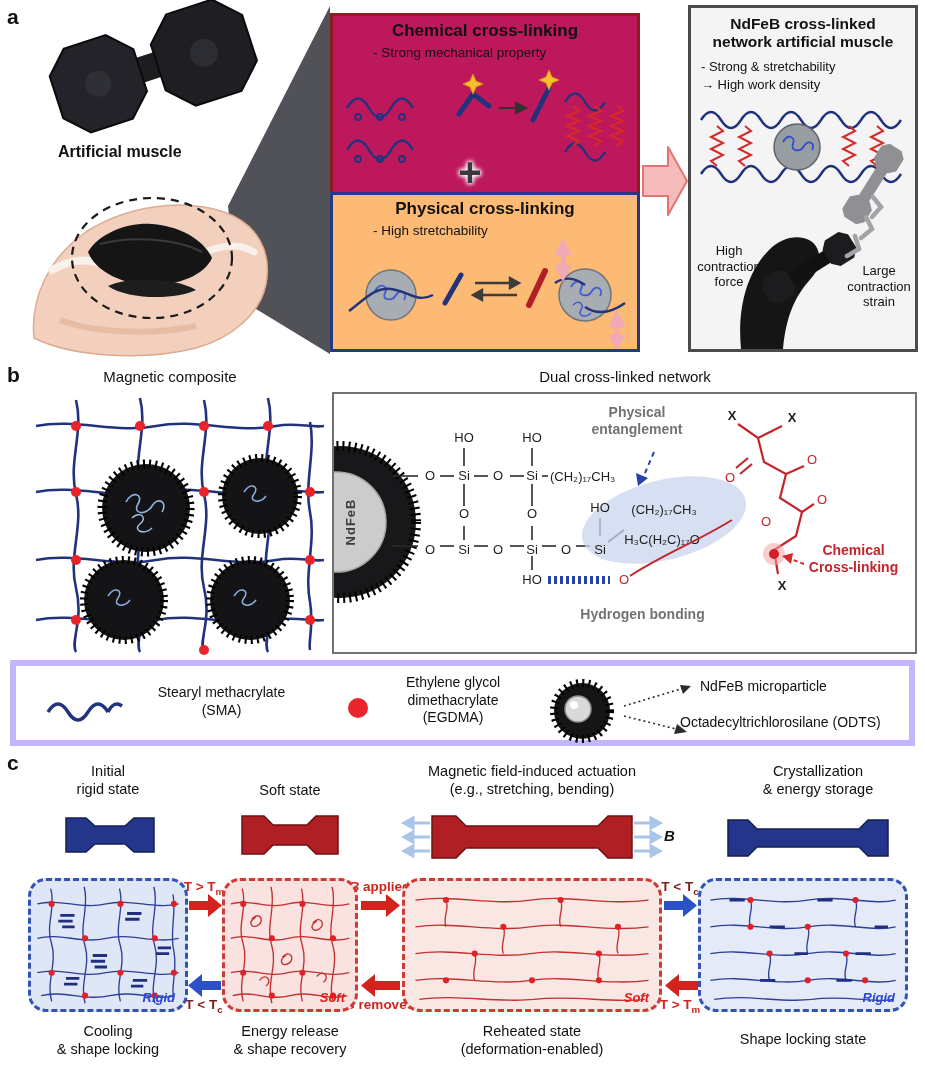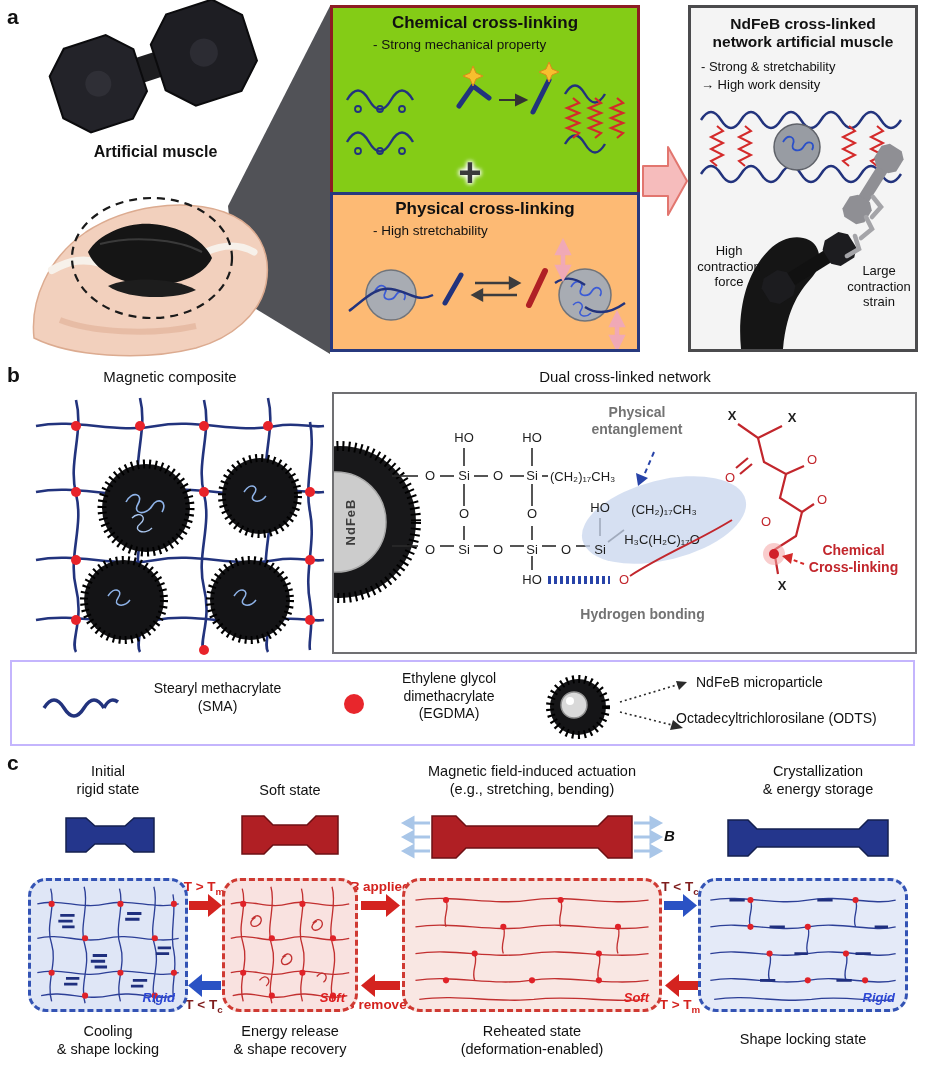--- a/index.html
+++ b/index.html
@@ -1,20 +1,20 @@
 <!DOCTYPE html>
 <html><head>
 <meta charset="utf-8">
 <style>
   html,body{margin:0;padding:0;background:#fff;}
   #fig{position:relative;width:925px;height:1080px;background:#fff;overflow:hidden;
        font-family:"Liberation Sans",sans-serif;color:#111;}
   #fig *{box-sizing:border-box;}
   .abs{position:absolute;}
-  .ctr{text-align:center;}
+  .ctr{text-align:left;}
   .plabel{font-size:21px;font-weight:bold;line-height:1;}
   .boxtitle{font-weight:bold;font-size:17px;text-align:center;line-height:1.15;}
   .subt{font-size:13.5px;margin-left:28px;}
   .dualtitle{font-weight:bold;font-size:15.5px;text-align:center;line-height:1.2;}
   .bullet{font-size:13px;line-height:1.45;}
   .seclbl{font-size:15px;text-align:center;}
   .smalllbl{font-size:13px;text-align:center;line-height:1.2;}
   .legtxt{font-size:14px;text-align:center;line-height:1.25;}
   .leglft{font-size:14px;text-align:left;line-height:1.25;}
   .ctitle{font-size:14.5px;text-align:center;line-height:1.25;}
@@ -61,21 +61,21 @@
       <ellipse cx="152" cy="258" rx="80" ry="60" fill="none" stroke="#1a1a1a" stroke-width="2.2" stroke-dasharray="8 6"></ellipse>
     </g>
 
     <g>
       <polygon points="643,166 668,166 668,147 687,181 668,215 668,196 643,196" fill="#f6bcbc" stroke="#e2766f" stroke-width="2" stroke-linejoin="round"></polygon>
     </g>
   </svg>
 
   <div class="abs ctr" style="left:58px;top:143px;width:195px;font-weight:bold;font-size:16px">Artificial muscle</div>
 
-  <div class="abs" style="left:330px;top:5px;width:310px;height:218px;border:3px solid #8d1d22;background:#84cc16;z-index:3">
+  <div class="abs" style="left:330px;top:13px;width:310px;height:218px;border:3px solid #8d1d22;background:#be185d;z-index:3">
     <div class="abs boxtitle" style="left:0;top:5px;width:100%">Chemical cross-linking</div>
     <div class="abs subt" style="left:12px;top:29px">- Strong mechanical property</div>
     <svg class="abs" style="left:0;top:0" width="304" height="164" viewBox="0 0 304 164">
       <g stroke="#22337d" fill="none" stroke-width="2.4">
         <path d="M14,92 q11,-19 22,0 t22,0 t22,0"></path>
         <path d="M14,134 q11,-19 22,0 t22,0 t22,0"></path>
         <g stroke-width="1.8">
           <circle cx="25" cy="101" r="3"></circle>
             <circle cx="47" cy="101" r="3"></circle>
             <circle cx="69" cy="101" r="3"></circle>
@@ -329,21 +329,21 @@
       <div>Physical</div>
       <div>entanglement</div>
     </div>
     <div class="abs dkred" style="left:462px;top:148px;width:115px">
       <div>Chemical</div>
       <div>Cross-linking</div>
     </div>
     <div class="abs dkblue" style="left:226px;top:212px;width:165px">Hydrogen bonding</div>
   </div>
 
-  <div class="abs" style="left:10px;top:660px;width:905px;height:86px;border:2px solid #c4b5fd;background:#fff">
+  <div class="abs" style="left:10px;top:660px;width:905px;height:86px;border:6px solid #c4b5fd;background:#fff">
     <svg class="abs" style="left:26px;top:26px" width="84" height="32" viewBox="0 0 84 32">
       <path d="M6,20 q10,-16 20,0 t20,0 t20,0" stroke="#22337d" stroke-width="3.5" fill="none"></path>
       <path d="M66,20 q6,-12 14,-6" stroke="#22337d" stroke-width="3.5" fill="none"></path>
     </svg>
     <div class="abs legtxt" style="left:108px;top:18px;width:195px">
       <div>Stearyl methacrylate</div>
       <div>(SMA)</div>
     </div>
     <svg class="abs" style="left:328px;top:28px" width="28" height="28" viewBox="0 0 28 28">
       <circle cx="14" cy="14" r="10" fill="#e8262c"></circle>

